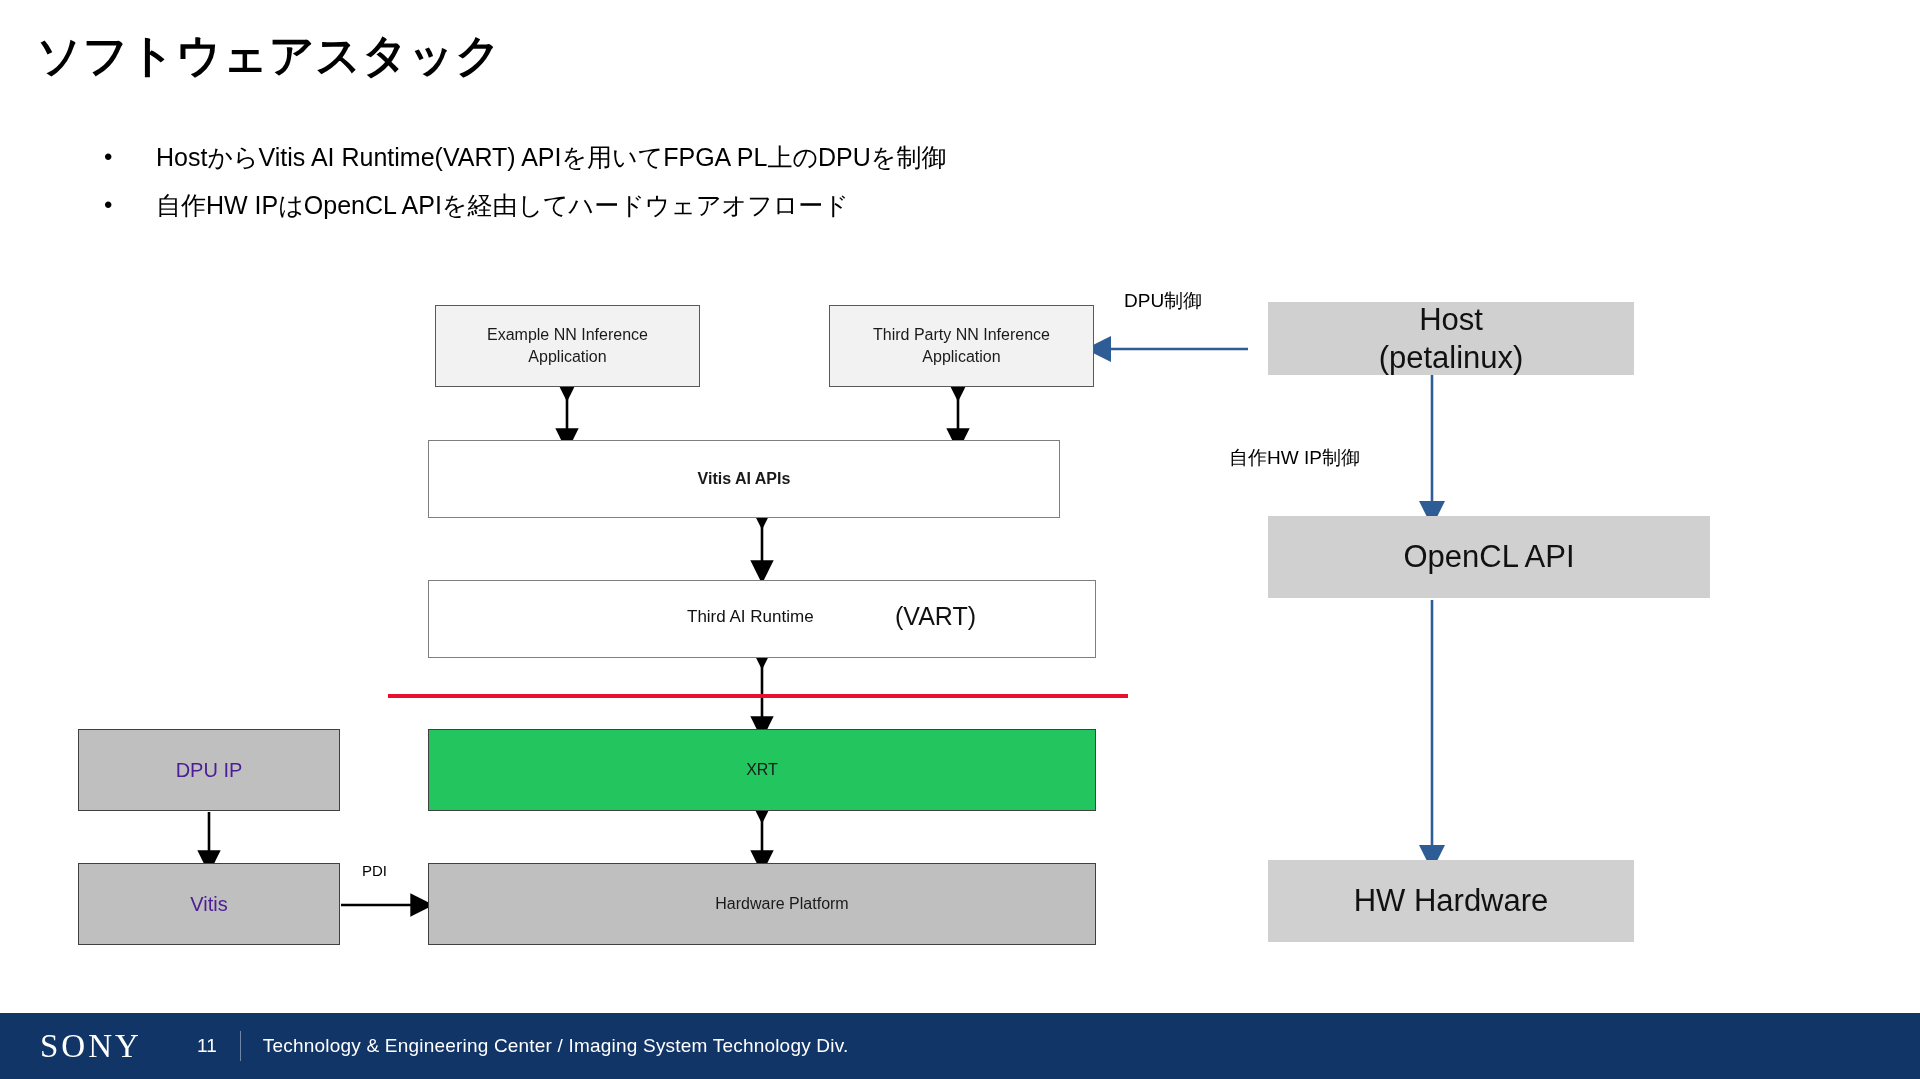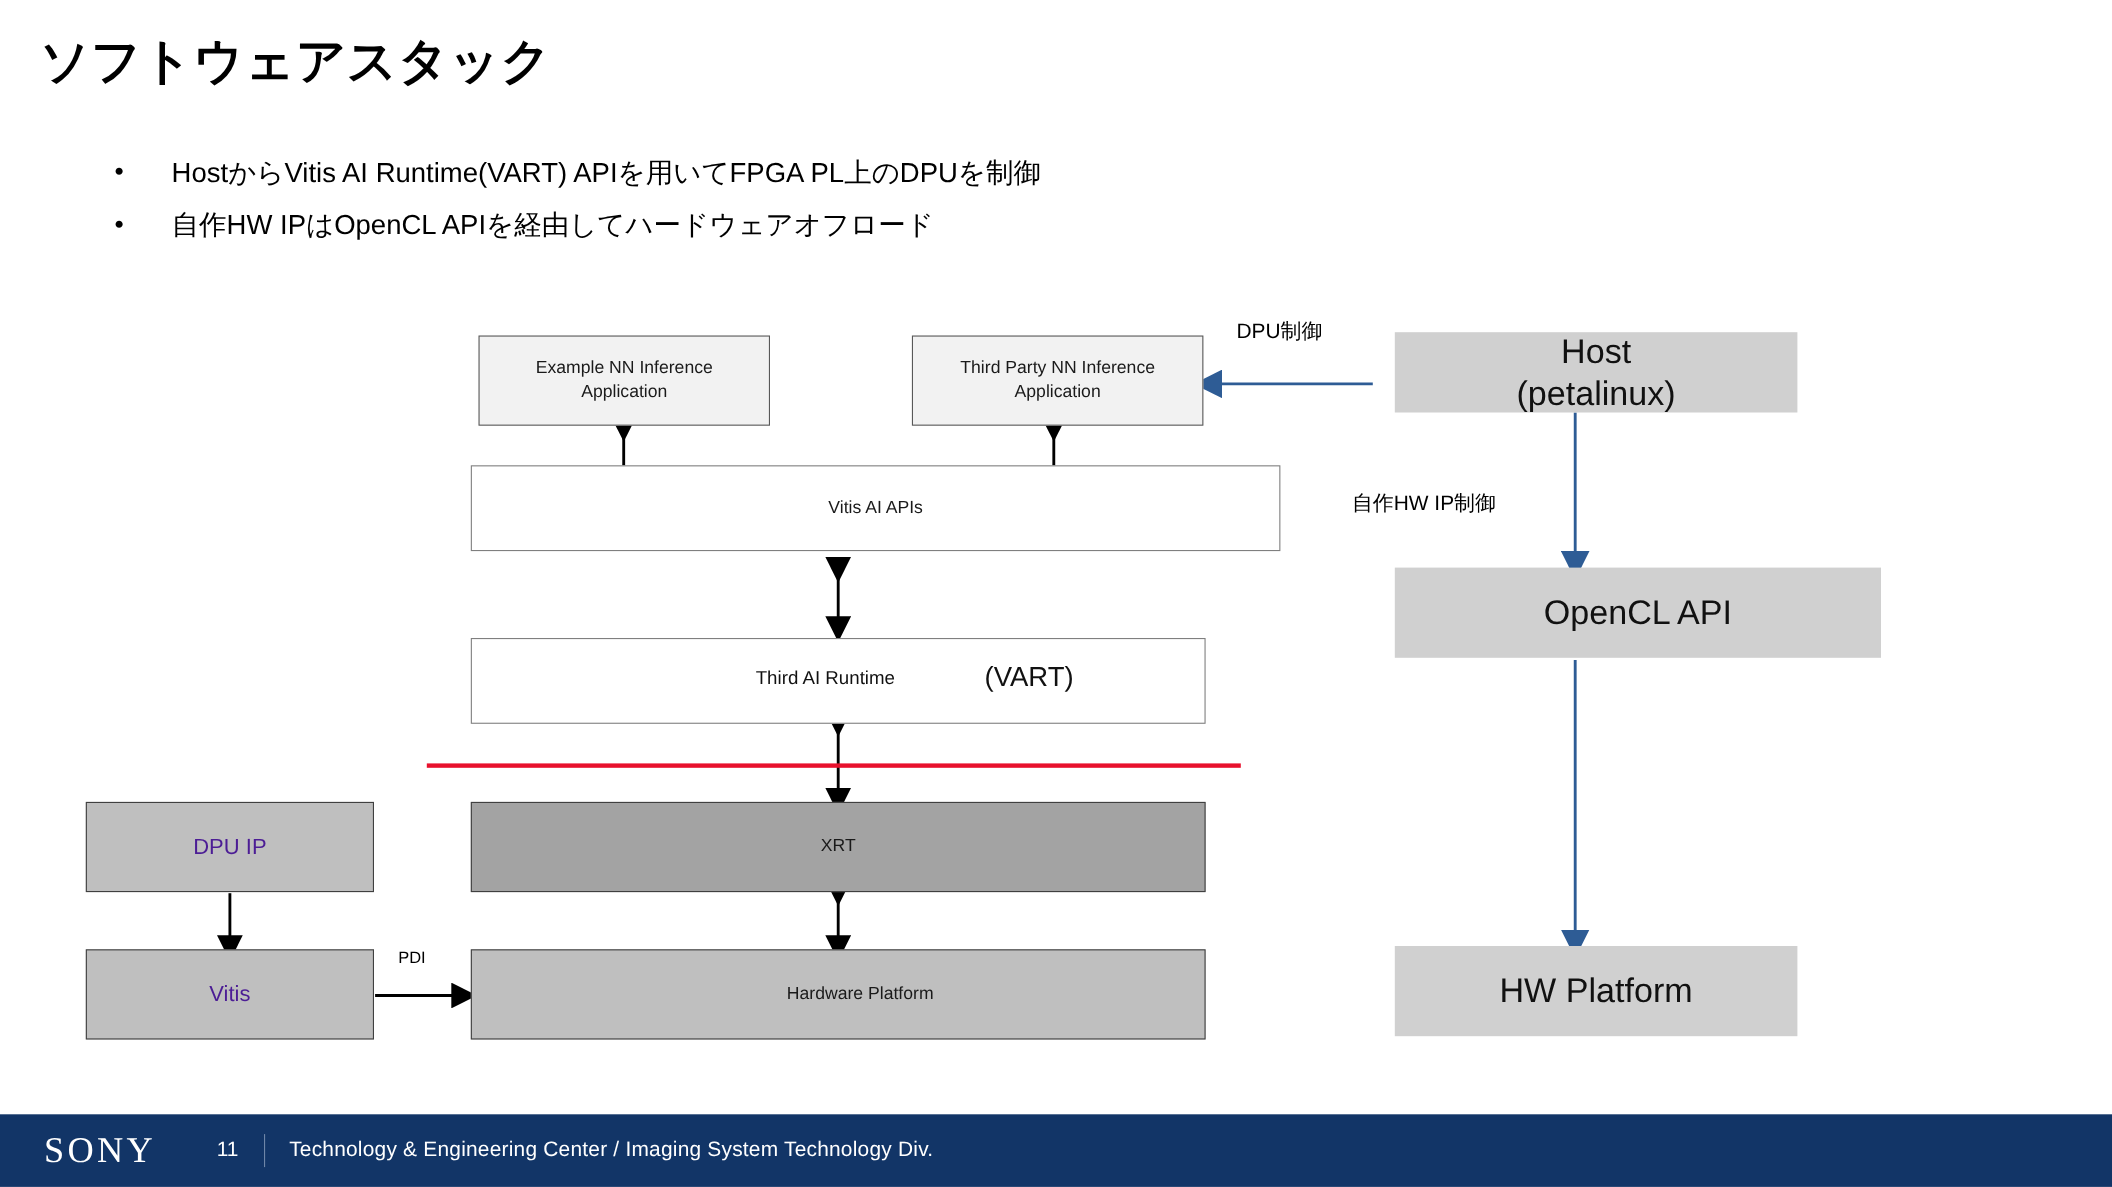--- a/index.html
+++ b/index.html
@@ -80,21 +80,21 @@
     line-height: 22px;
     color: #1a1a1a;
   }
   .box-white {
     background: #ffffff;
     border: 1px solid #7f7f7f;
     font-size: 16px;
     color: #1a1a1a;
   }
   .box-xrt {
-    background: #a3a3a3;
+    background: #22c55e;
     border: 1px solid #404040;
     font-size: 16px;
     color: #1a1a1a;
   }
   .box-hw {
     background: #bfbfbf;
     border: 1px solid #404040;
     font-size: 16px;
     color: #1a1a1a;
     padding-left: 40px;
@@ -262,21 +262,21 @@
     </div>
   </div>
 
   <div class="box box-app" style="left:829px; top:305px; width:265px; height:82px;">
     <div>
       <div>Third Party NN Inference</div>
       <div>Application</div>
     </div>
   </div>
 
-  <div class="box box-white" style="left:428px; top:423px; width:736px; height:78px;">
+  <div class="box box-white" style="left:428px; top:440px; width:632px; height:78px;font-weight:bold;">
     <span>Vitis AI APIs</span>
   </div>
 
   <div class="box box-white" style="left:428px; top:580px; width:668px; height:78px;">
   </div>
   <div class="vart-text" style="left:687px; top:607px; font-size:17px;">Third AI Runtime</div>
   <div class="vart-text" style="left:895px; top:602px;">(VART)</div>
 
   <div class="red-line" style="left:388px; top:694px; width:740px;"></div>
 
@@ -308,21 +308,21 @@
   </div>
 
   <div class="diag-label" style="left:1229px; top:445px;">自作HW IP制御</div>
 
 
   <div class="box box-right" style="left:1248px; top:516px; width:442px; height:82px;">
     <span>OpenCL API</span>
   </div>
 
   <div class="box box-right" style="left:1248px; top:860px; width:366px; height:82px;">
-    <span>HW Platform</span>
+    <span>HW Hardware</span>
   </div>
 
 </div>
 
 <div class="footer">
   <div class="sony-logo">SONY</div>
   <div class="footer-page">11</div>
   <div class="footer-divider"></div>
   <div class="footer-text">Technology &amp; Engineering Center / Imaging System Technology Div.</div>
 </div>

